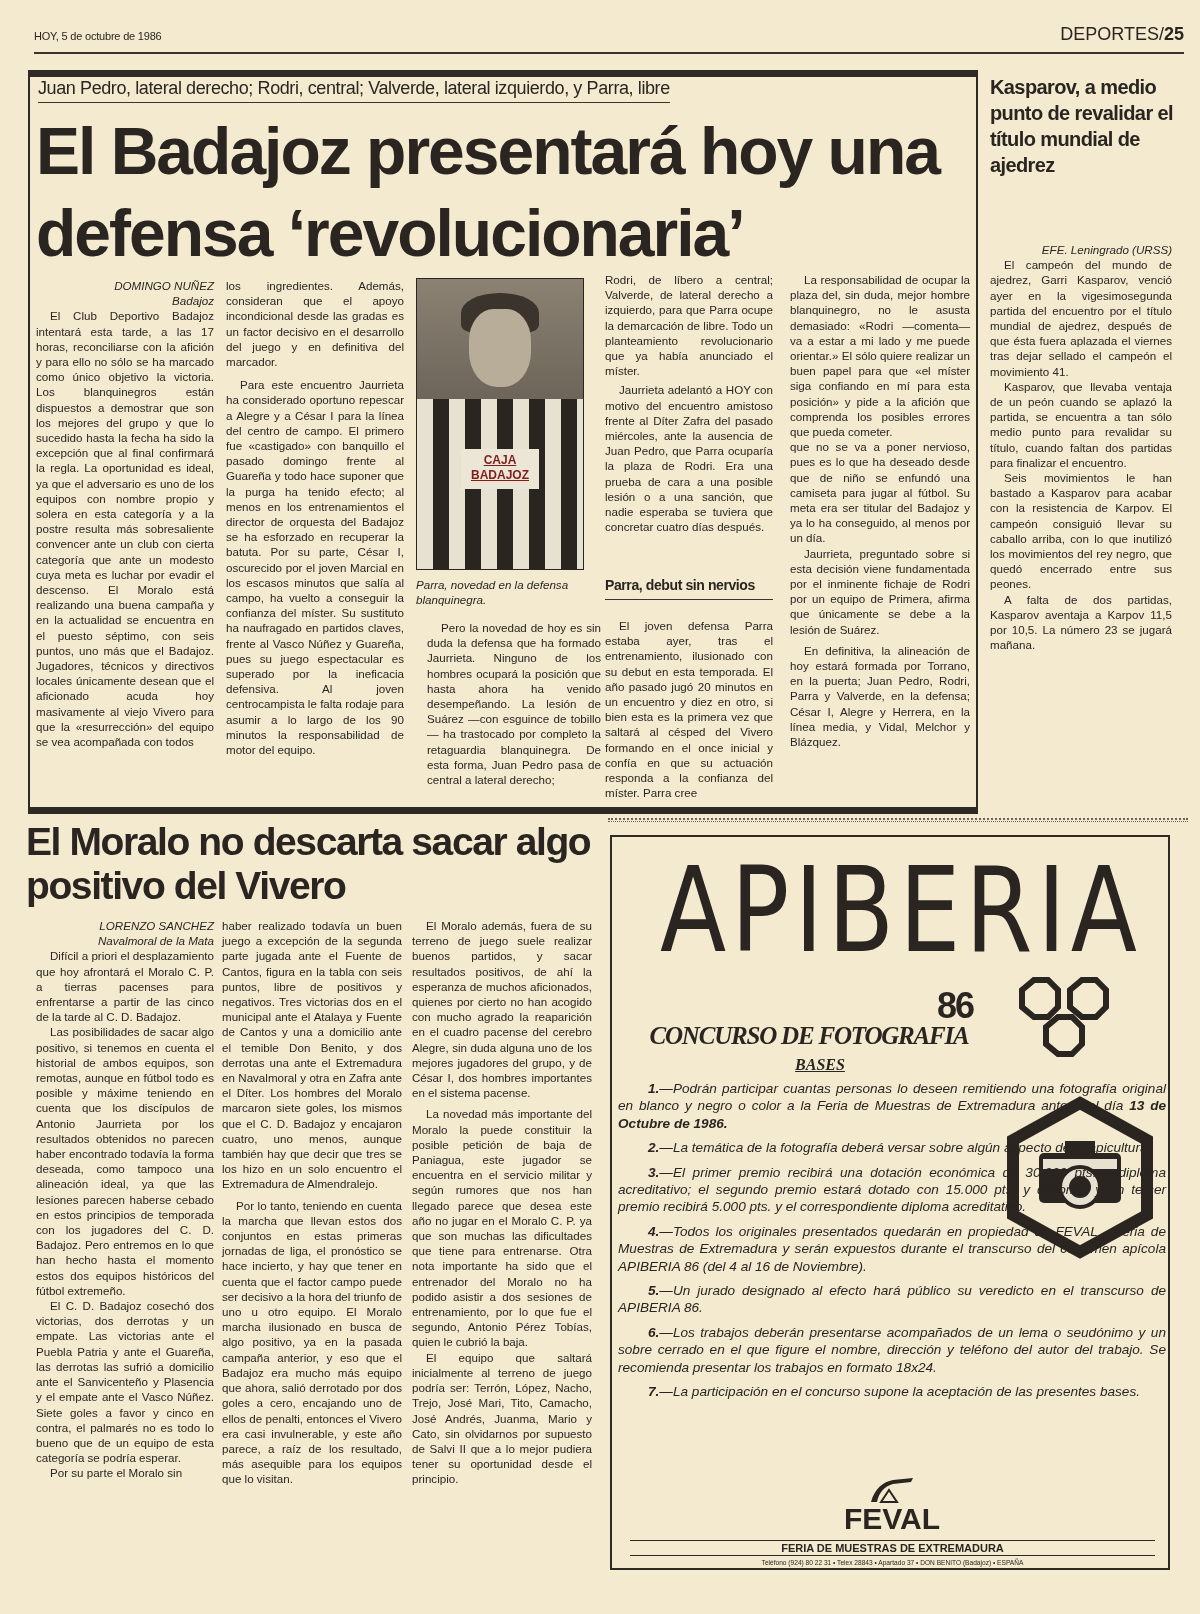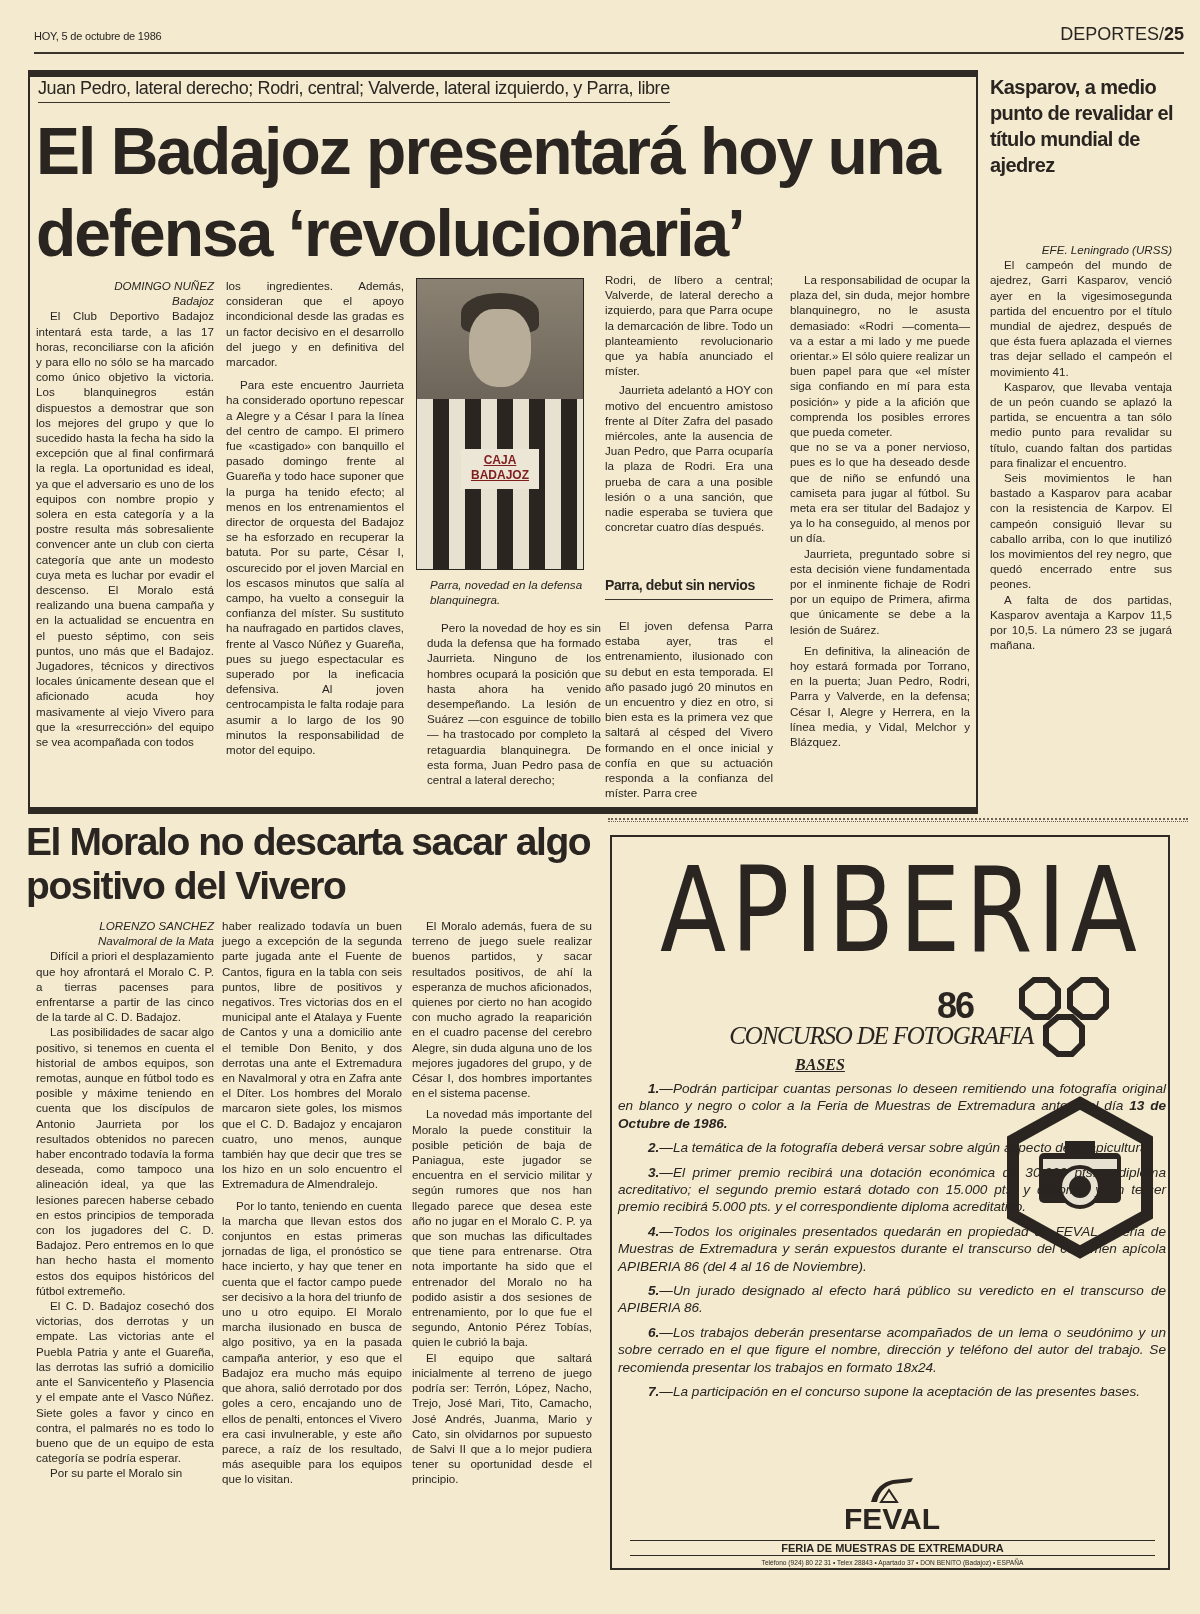--- a/index.html
+++ b/index.html
@@ -44,21 +44,21 @@
   .photo .stripes {
     position: absolute; left: 0; top: 120px; width: 168px; height: 172px;
     background: repeating-linear-gradient(90deg,#e7e1d2 0 16px,#2a2520 16px 32px);
   }
   .photo .face { position:absolute; left:52px; top:30px; width:62px; height:78px; border-radius:40% 40% 45% 45%; background:#b8ad98; }
   .photo .hair { position:absolute; left:44px; top:14px; width:78px; height:40px; border-radius:50% 50% 20% 20%; background:#3a342c; }
   .photo .sponsor {
     position:absolute; left:44px; top:170px; width:78px; height:40px; background:#ece6d6;
     font-size:12px; font-weight:bold; text-align:center; line-height:15px; color:#7f1d1d; padding-top:4px;text-decoration:underline;
   }
-  .caption { left: 416px; top: 577px; width: 172px; font-size: 11.6px; line-height: 15px; font-style: italic; margin-left: 14px; }
+  .caption { left: 416px; top: 577px; width: 172px; font-size: 11.6px; line-height: 15px; font-style: italic; }
   .subhead {
     left: 605px; top: 577px; width: 168px; font-size: 14px; font-weight: bold; letter-spacing: -0.4px;
     border-bottom: 1px solid #3a342c; padding-bottom: 6px;
   }
   .side-head {
     left: 990px; top: 74px; width: 200px; font-size: 20px; font-weight: bold; line-height: 26px; letter-spacing: -0.6px;
   }
   .rule-dotted { left: 608px; top: 818px; width: 580px; height: 4px; border-top: 2px dotted #6b6355; border-bottom: 1px dotted #6b6355; }
 
   .headline2 {
@@ -70,22 +70,22 @@
     left: 610px; top: 835px; width: 560px; height: 735px;
     border: 2px solid #2f2a24;
   }
   .ad-logo {
     left: 660px; top: 850px; width: 460px; font-size: 118px; line-height: 120px; letter-spacing: 6px;
     font-family: "DejaVu Sans", sans-serif; font-weight: normal; transform: scaleX(0.82); transform-origin: left top;
     color: #2a2520;
   }
   .ad-86 { left: 937px; top: 985px; font-size: 36px; font-weight: bold; letter-spacing: -2px; }
   .ad-title {
-    left: 653px; top: 1022px; width: 380px; text-align: right;
-    font-family: "Liberation Serif", serif; font-style: italic; font-weight: normal; font-size: 25px; letter-spacing: -1.2px;
+    left: 619px; top: 1022px; width: 380px; text-align: center;
+    font-family: "Liberation Serif", serif; font-style: italic; font-weight: bold; font-size: 25px; letter-spacing: -1.2px;
   }
   .ad-bases {
     left: 630px; top: 1056px; width: 380px; text-align: center;
     font-family: "Liberation Serif", serif; font-style: italic; font-weight: bold; font-size: 16px; text-decoration: underline;
   }
   .ad-rules { left: 618px; top: 1080px; width: 548px; font-size: 13.6px; line-height: 17.4px; font-style: italic; text-align: justify; }
   .ad-rules p { text-indent: 30px; margin-bottom: 7px; }
   .ad-rules b { font-weight: bold; }
   .feval-logo { left: 832px; top: 1502px; width: 120px; text-align: center; font-size: 30px; font-weight: bold; }
   .feval-rule { left: 630px; top: 1540px; width: 525px; border-top: 1px solid #2f2a24; border-bottom: 1px solid #2f2a24; text-align: center; font-size: 11px; font-weight: bold; padding: 1px 0; }

